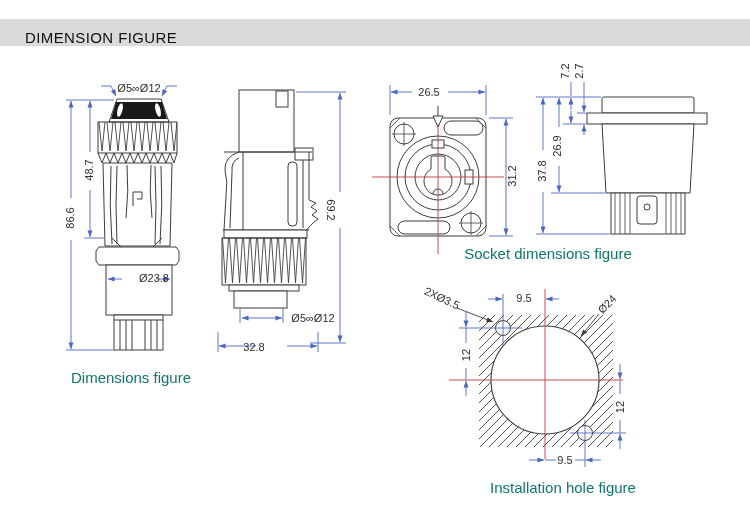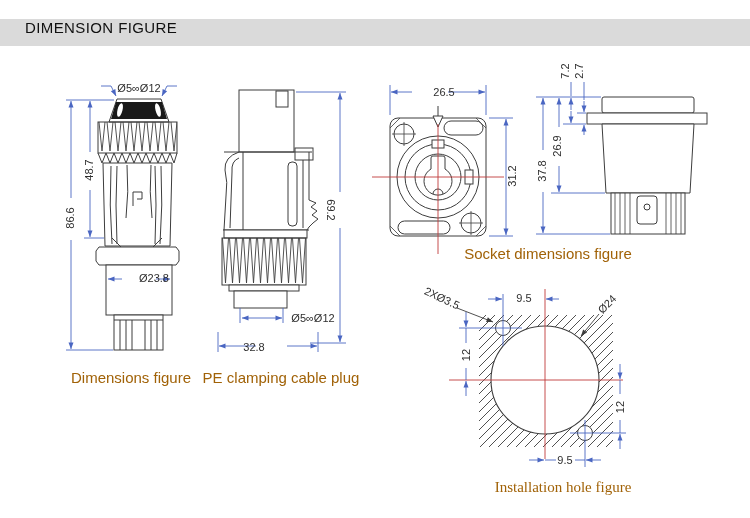--- a/index.html
+++ b/index.html
@@ -1,28 +1,28 @@
 <!DOCTYPE html>
 <html><head>
 <meta charset="utf-8">
 <style>
   html,body{margin:0;padding:0;background:#ffffff;}
   .stage{position:relative;width:750px;height:518px;background:#fff;
          font-family:"Liberation Sans",sans-serif;overflow:hidden;}
   .band{position:absolute;left:0;top:19px;width:750px;height:27px;background:#dadada;
-        display:flex;align-items:flex-start;}
+        display:flex;align-items:flex-end;}
   .band .title{margin-left:25px;font-size:15px;letter-spacing:.4px;color:#101010;}
   svg.draw{position:absolute;left:0;top:0;}
   .dim{position:absolute;font-size:11px;color:#2e2e2e;white-space:nowrap;
        transform:translate(-50%,-50%);}
   .r90{transform:translate(-50%,-50%) rotate(-90deg);}
   .r90cw{transform:translate(-50%,-50%) rotate(90deg);}
   .r25{transform:translate(-50%,-50%) rotate(25deg);}
   .r45{transform:translate(-50%,-50%) rotate(-45deg);}
-  .cap{position:absolute;font-size:15px;color:#a16207;white-space:nowrap;
+  .cap{position:absolute;font-size:15px;color:#0f766e;white-space:nowrap;
        transform:translate(-50%,-50%);}
 </style>
 </head>
 <body>
 
 <div class="stage">
 
   <div class="band">
     <span class="title">DIMENSION FIGURE</span>
   </div>
@@ -210,31 +210,30 @@
 
   <span class="dim" style="left:139px;top:88px;">Ø5∞Ø12</span>
   <span class="dim r90" style="left:89px;top:170px;">48.7</span>
   <span class="dim r90" style="left:70px;top:218px;">86.6</span>
   <span class="dim" style="left:154px;top:278px;">Ø23.8</span>
   <span class="cap" style="left:131px;top:377px;">Dimensions figure</span>
 
   <span class="dim r90cw" style="left:331px;top:210px;">69.2</span>
   <span class="dim" style="left:313px;top:318px;">Ø5∞Ø12</span>
   <span class="dim" style="left:254px;top:347px;">32.8</span>
-  <span class="cap" style="left:281px;top:377px;">PE clamping cable plug</span>
-
-  <span class="dim" style="left:429px;top:92px;margin-left:15px;">26.5</span>
+
+  <span class="dim" style="left:429px;top:92px;">26.5</span>
   <span class="dim r90" style="left:512px;top:176px;">31.2</span>
   <span class="dim r90" style="left:565px;top:71px;">7.2</span>
   <span class="dim r90" style="left:579px;top:71px;">2.7</span>
   <span class="dim r90" style="left:557px;top:146px;">26.9</span>
   <span class="dim r90" style="left:542px;top:171px;">37.8</span>
   <span class="cap" style="left:548px;top:253px;">Socket dimensions figure</span>
 
   <span class="dim r25" style="left:442px;top:298px;">2XØ3.5</span>
   <span class="dim r45" style="left:607px;top:304px;">Ø24</span>
   <span class="dim" style="left:524px;top:298px;">9.5</span>
   <span class="dim r90" style="left:466px;top:355px;">12</span>
   <span class="dim r90" style="left:620px;top:407px;">12</span>
   <span class="dim" style="left:565px;top:460px;">9.5</span>
-  <span class="cap" style="left:563px;top:487px;font-family:Liberation Serif, serif;">Installation hole figure</span>
+  <span class="cap" style="left:563px;top:487px;">Installation hole figure</span>
 
 </div>
 
 </body></html>

